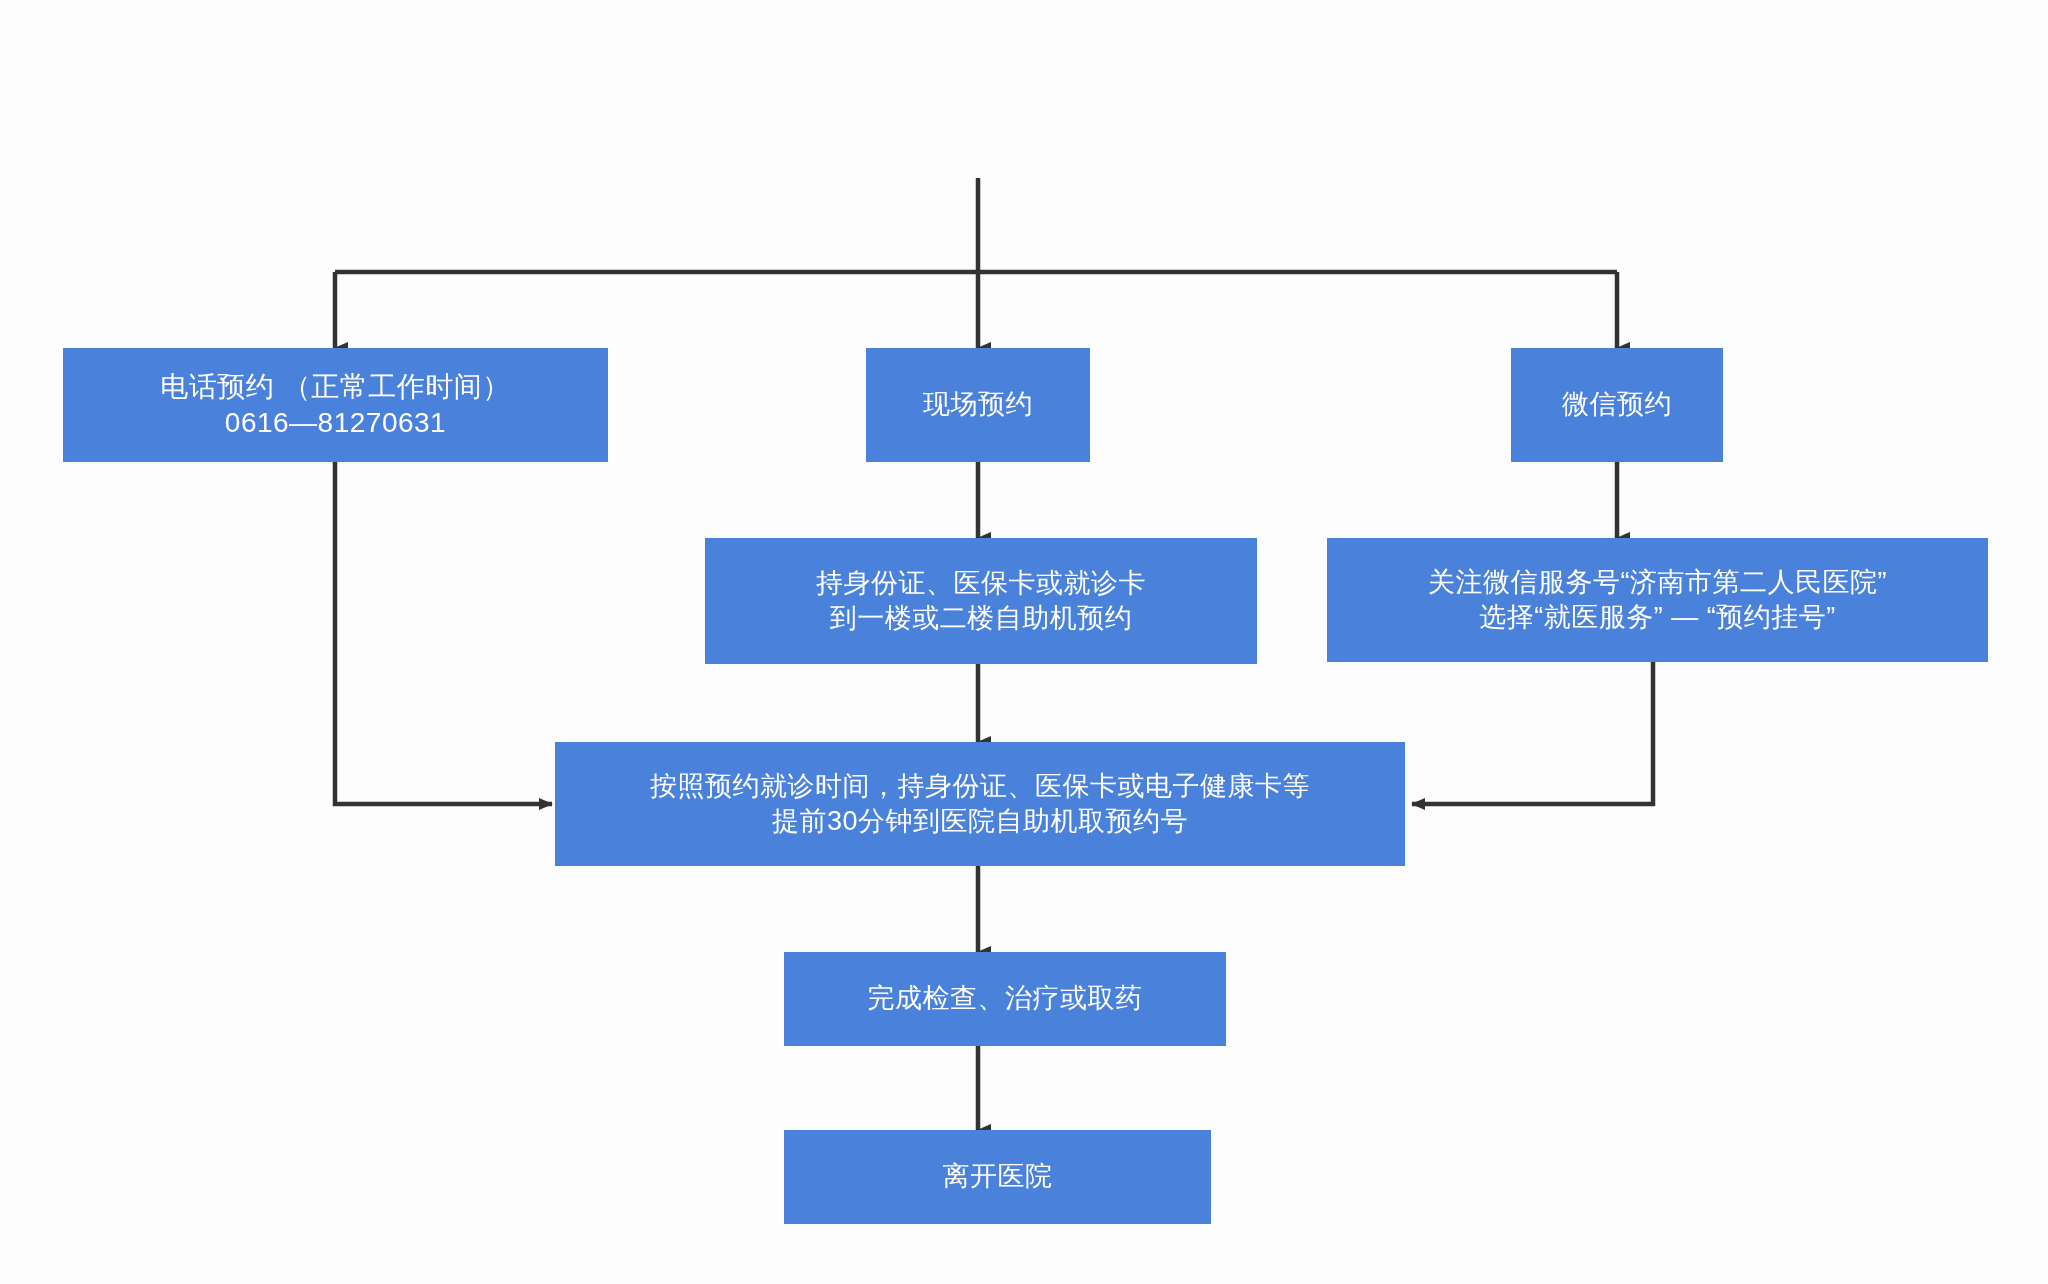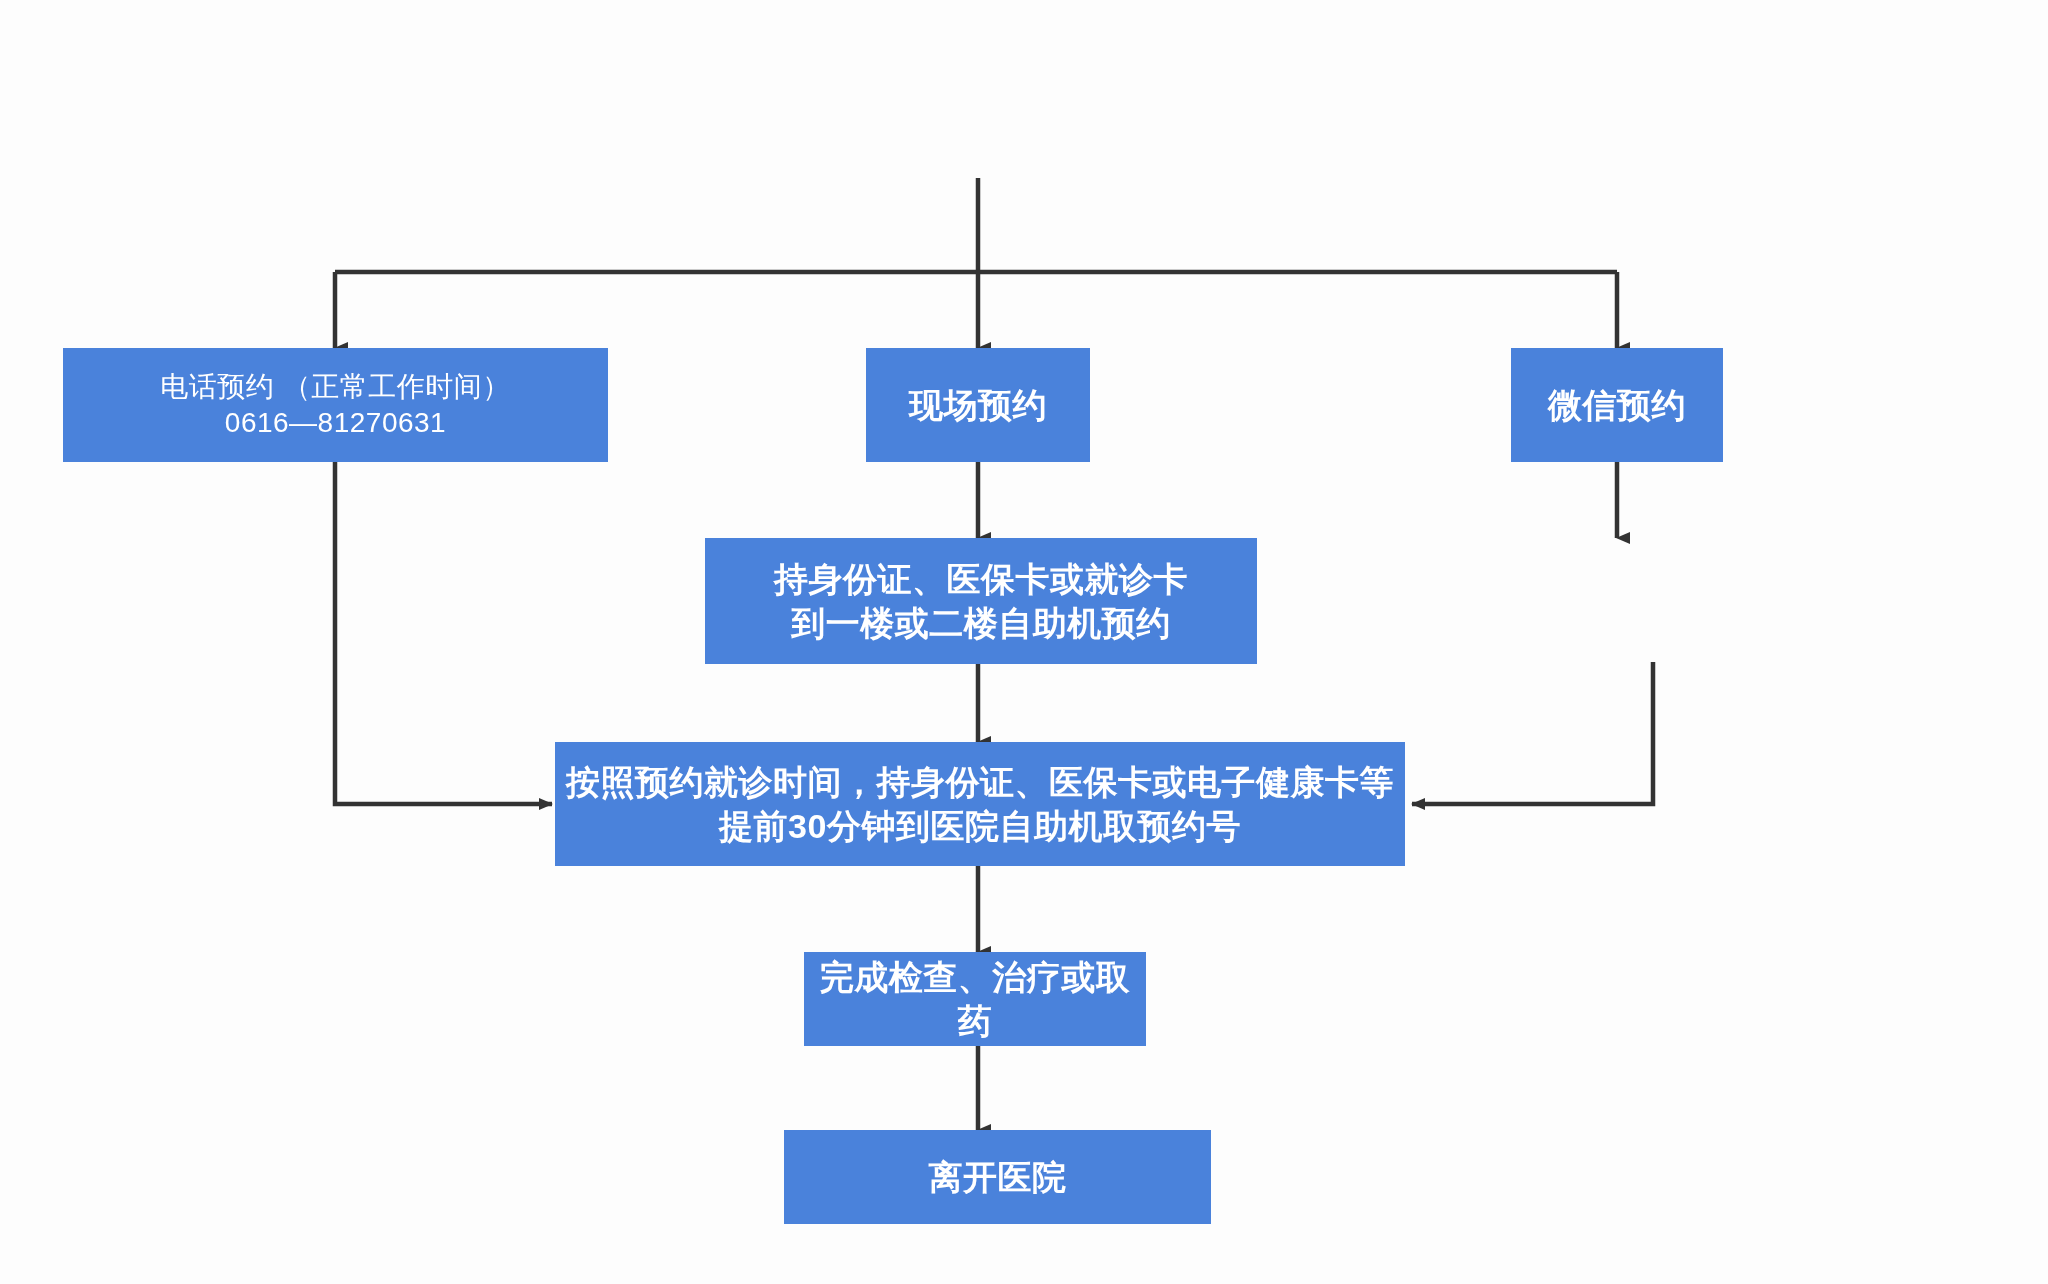--- a/index.html
+++ b/index.html
@@ -19,22 +19,22 @@
   .node {
     position: absolute;
     box-sizing: border-box;
     background: #4a82db;
     color: #ffffff;
     display: flex;
     align-items: center;
     justify-content: center;
     text-align: center;
     line-height: 1.30;
-    font-weight: 700;
-    font-size: 34px;
+    font-weight: 400;
+    font-size: 27px;
     letter-spacing: 0.5px;
     white-space: pre-line;
     padding: 2px 6px;
   }
   .node.title-node {
     font-family: "Liberation Serif", "DejaVu Serif", serif;
     font-weight: 400;
     font-size: 52px;
     letter-spacing: 3px;
   }
@@ -98,21 +98,23 @@
   <div class="node light" style="left:63px; top:348px; width:545px; height:114px;">电话预约 （正常工作时间）
 0616—81270631</div>
 
   <div class="node" style="left:866px; top:348px; width:224px; height:114px;">现场预约</div>
 
   <div class="node" style="left:1511px; top:348px; width:212px; height:114px;">微信预约</div>
 
   <div class="node" style="left:705px; top:538px; width:552px; height:126px;">持身份证、医保卡或就诊卡
 到一楼或二楼自助机预约</div>
 
+  <div class="node" style="left:1327px; top:538px; width:661px; height:124px;">关注微信服务号“济南市第二人民医院”
+选择“就医服务” — “预约挂号”</div>
 
   <div class="node" style="left:555px; top:742px; width:850px; height:124px;text-align:center;">按照预约就诊时间，持身份证、医保卡或电子健康卡等
 提前30分钟到医院自助机取预约号</div>
 
-  <div class="node" style="left:804px; top:952px; width:342px; height:94px;">完成检查、治疗或取药</div>
+  <div class="node" style="left:784px; top:952px; width:442px; height:94px;">完成检查、治疗或取药</div>
 
   <div class="node" style="left:784px; top:1130px; width:427px; height:94px;">离开医院</div>
 
 </div>
 
 </body></html>

